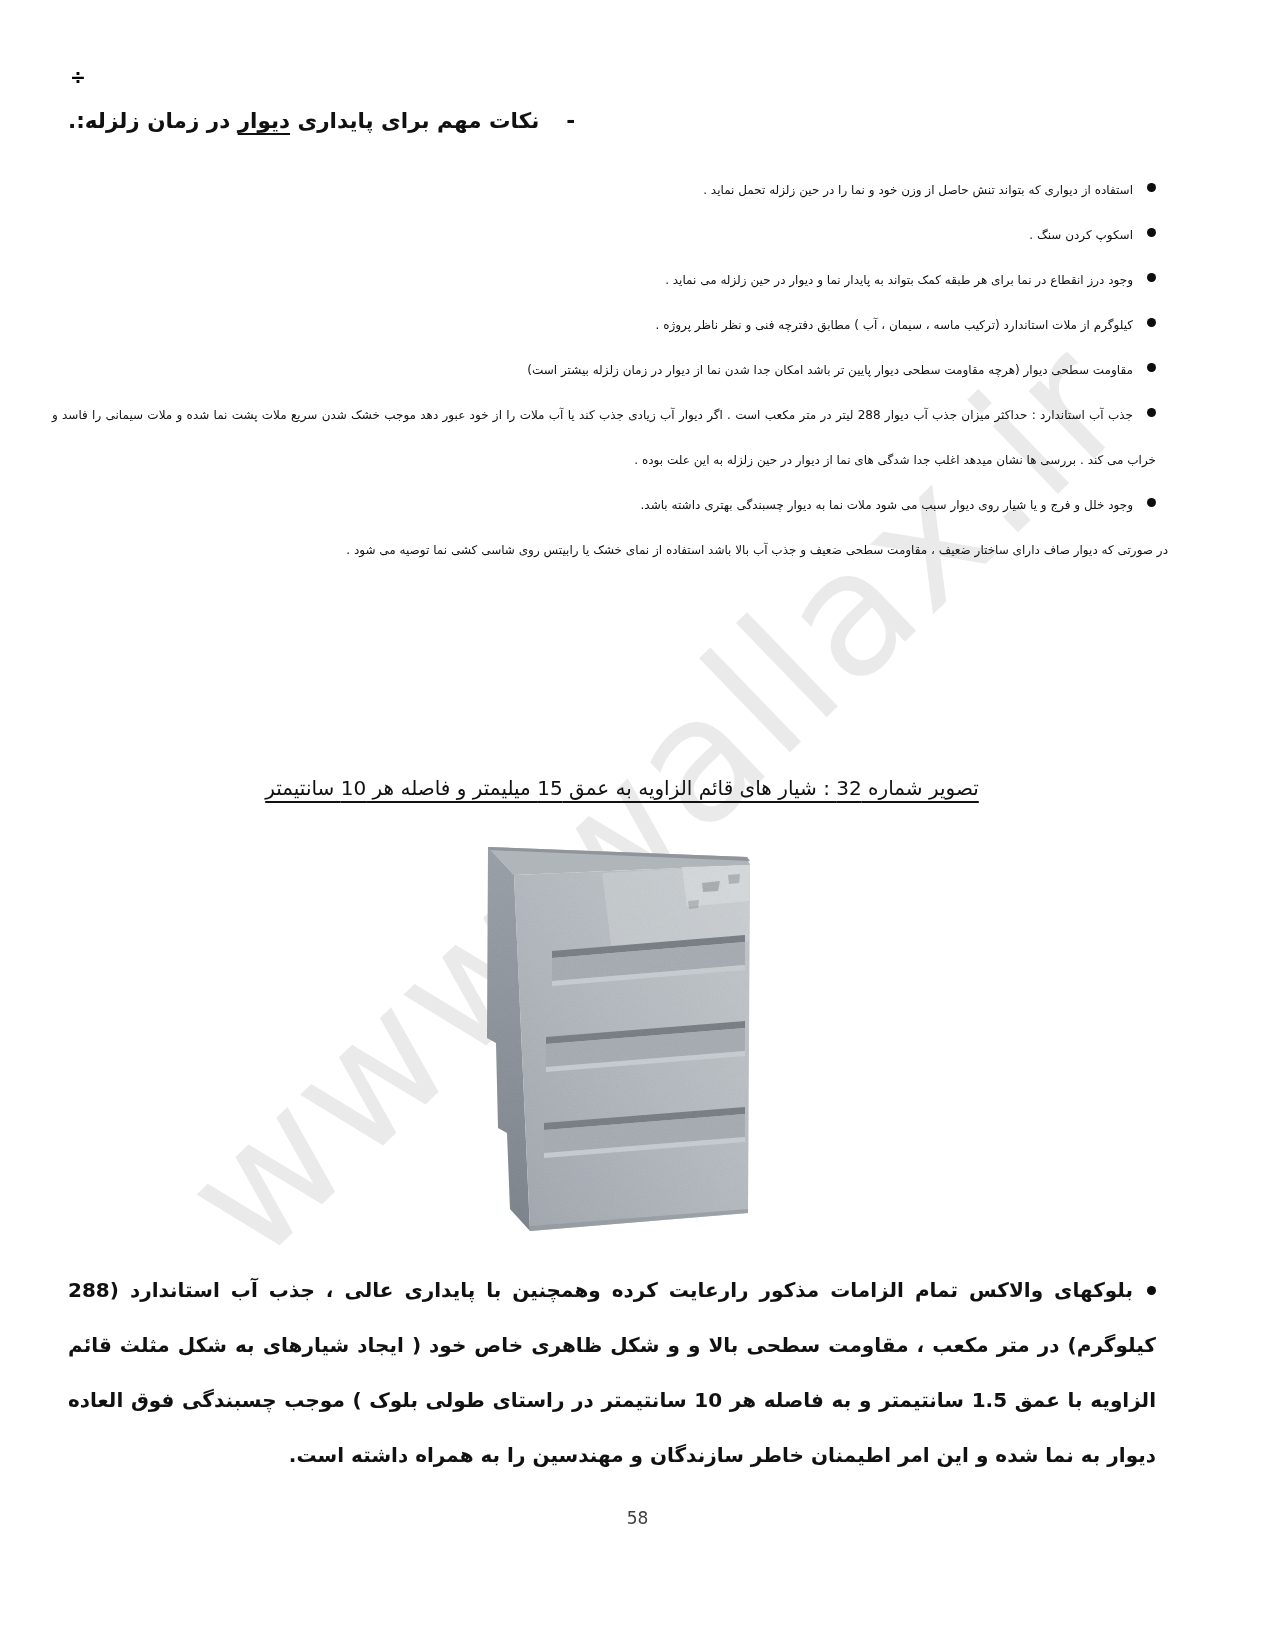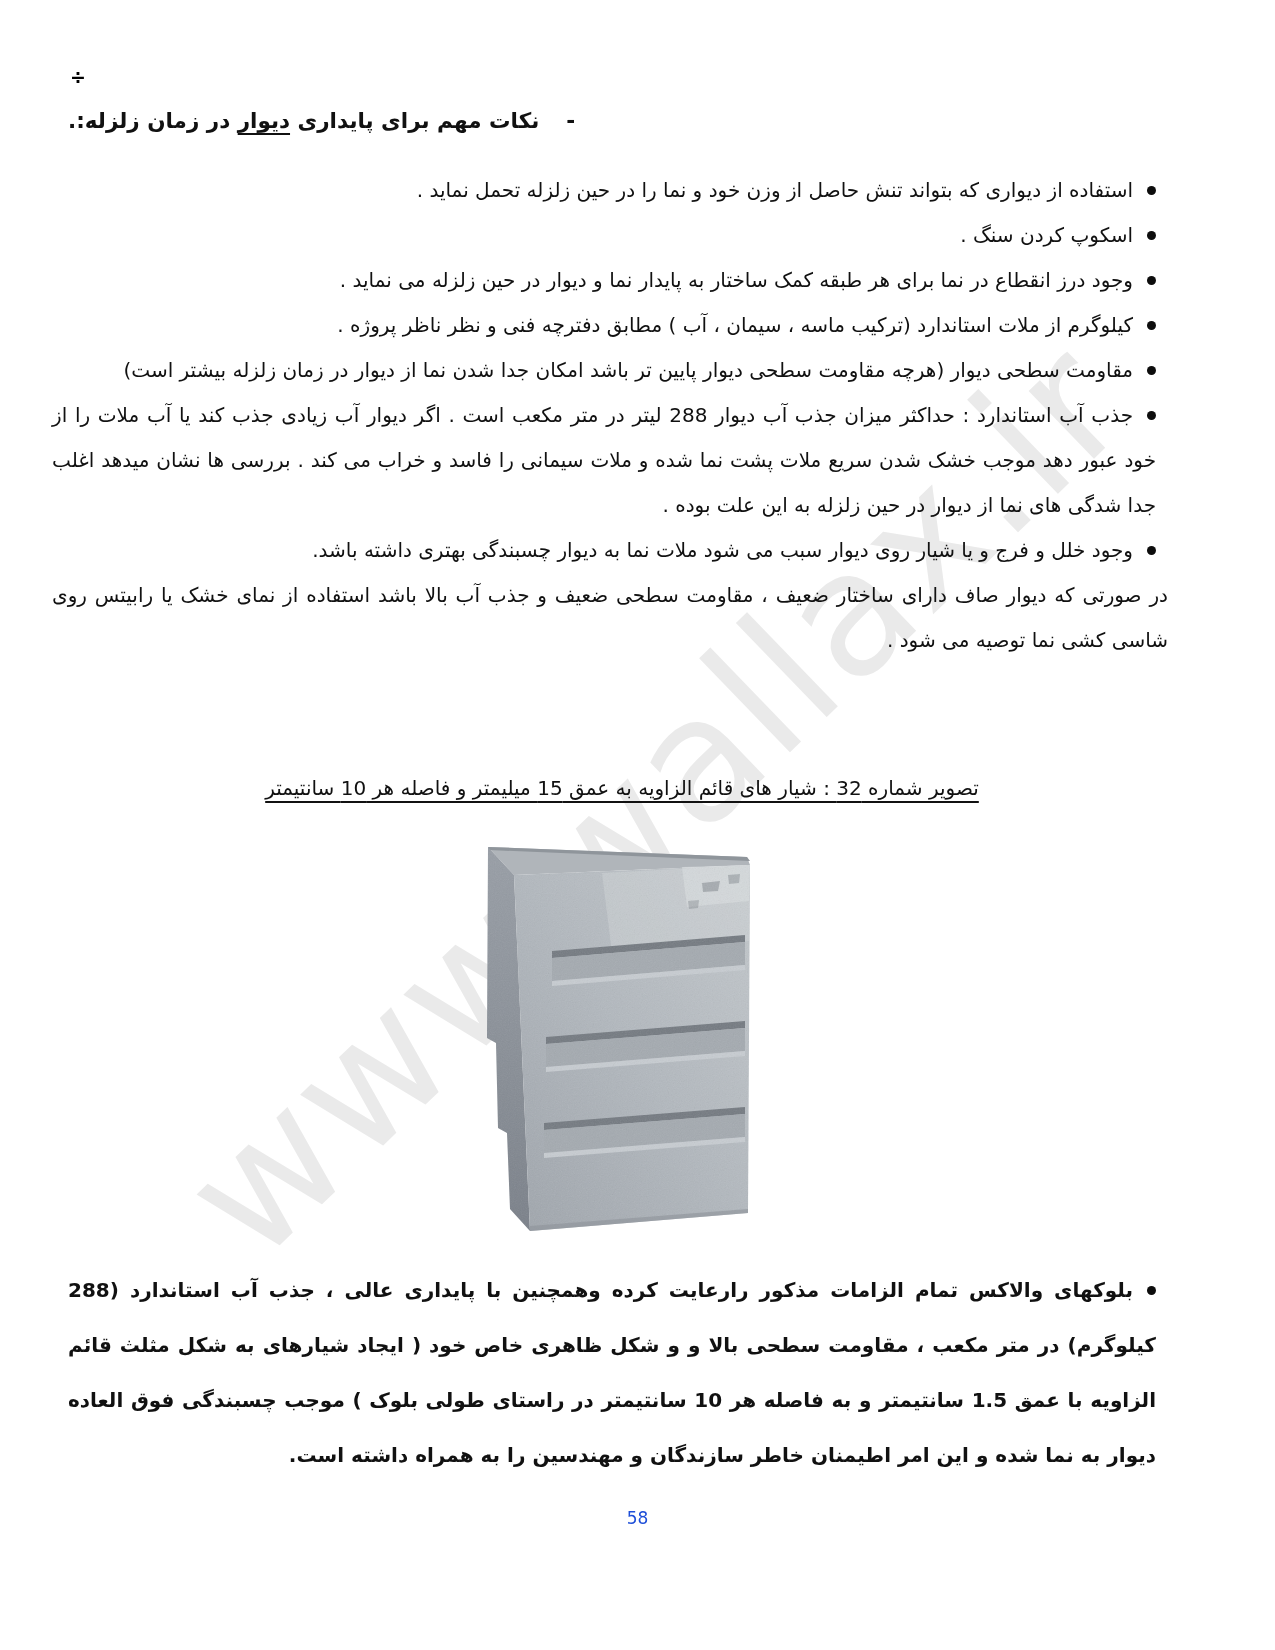--- a/index.html
+++ b/index.html
@@ -36,21 +36,21 @@
     position:absolute; top:98px; right:107px; left:68px;
     direction:rtl; text-align:left;
     font-size:21.5px; font-weight:bold; line-height:45px;
   }
   .hd-dash { display:inline-block; margin-left:27px; }
   .hd-underline { text-decoration:underline; text-underline-offset:5px; }
 
   .body-block {
     position:absolute; top:168px; right:107px; left:52px;
     direction:rtl;
-    font-size:20px; line-height:45px;
+    font-size:12px; line-height:45px;
     text-align:justify;
   }
   .li { margin-right:12px; }
   .blt {
     display:inline-block;
     width:9px; height:9px; border-radius:50%;
     background:#0d0d0d;
     margin-left:14px;
     vertical-align:2px;
   }
@@ -74,42 +74,42 @@
     position:absolute; top:1263px; right:107px; left:68px;
     direction:rtl;
     font-size:20px; line-height:55px;
     text-align:justify;
     font-weight:bold;
   }
 
   .page-number {
     position:absolute; top:1508px; left:0; right:0;
     text-align:center;
-    font-size:17px; color:#1d4ed8;
+    font-size:17px; color:#404040;
   }
 </style>
 </head>
 <body>
 
 <div class="page">
 
   <div class="watermark">www.wallax.ir</div>
 
   <div class="layer">
 
     <div class="div-symbol">÷</div>
 
     <div class="heading">
       <span class="hd-dash">-</span><span>نکات مهم برای پایداری </span><span class="hd-underline">دیوار</span><span> در زمان زلزله:.</span>
     </div>
 
     <div class="body-block">
       <div class="li"><span class="blt"></span><span>استفاده از دیواری که بتواند تنش حاصل از وزن خود و نما را در حین زلزله تحمل نماید .</span></div>
       <div class="li"><span class="blt"></span><span>اسکوپ کردن سنگ .</span></div>
-      <div class="li"><span class="blt"></span><span>وجود درز انقطاع در نما برای هر طبقه  کمک ساختار به پایدار نما و دیوار در حین زلزله می نماید .</span></div>
+      <div class="li"><span class="blt"></span><span>وجود درز انقطاع در نما برای هر طبقه  کمک بتواند به پایدار نما و دیوار در حین زلزله می نماید .</span></div>
       <div class="li"><span class="blt"></span><span>کیلوگرم از ملات استاندارد (ترکیب ماسه ، سیمان ، آب ) مطابق دفترچه فنی و نظر ناظر پروژه .</span></div>
       <div class="li"><span class="blt"></span><span>مقاومت سطحی دیوار (هرچه مقاومت سطحی دیوار پایین تر باشد امکان جدا شدن نما از دیوار در زمان زلزله بیشتر است)</span></div>
       <div class="li"><span class="blt"></span><span>جذب آب استاندارد : حداکثر میزان جذب آب دیوار 288 لیتر در متر مکعب است . اگر دیوار آب زیادی جذب کند یا آب ملات را از خود عبور دهد موجب خشک شدن سریع ملات پشت نما شده و ملات سیمانی را فاسد و خراب می کند . بررسی ها نشان میدهد اغلب جدا شدگی های نما از دیوار در حین زلزله به این علت بوده .</span></div>
       <div class="li"><span class="blt"></span><span>وجود خلل و فرج و یا شیار روی دیوار سبب می شود ملات نما به دیوار چسبندگی بهتری داشته باشد.</span></div>
       <div class="para">در صورتی که دیوار صاف دارای ساختار ضعیف ، مقاومت سطحی ضعیف و جذب آب بالا باشد استفاده از نمای خشک یا رابیتس روی شاسی کشی نما توصیه می شود .</div>
     </div>
 
     <div class="fig-caption">تصویر شماره 32 : شیار های قائم الزاویه به عمق 15 میلیمتر و فاصله هر 10 سانتیمتر</div>
 
     <div class="figure">

